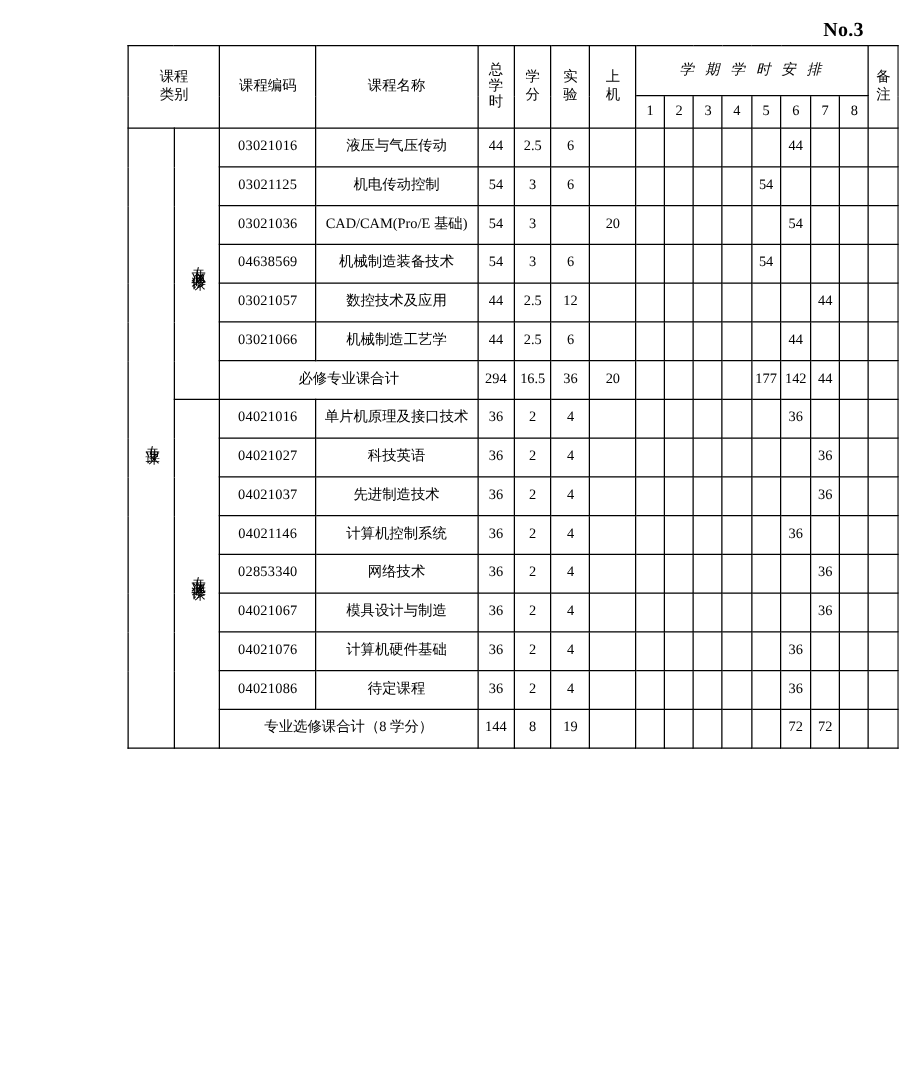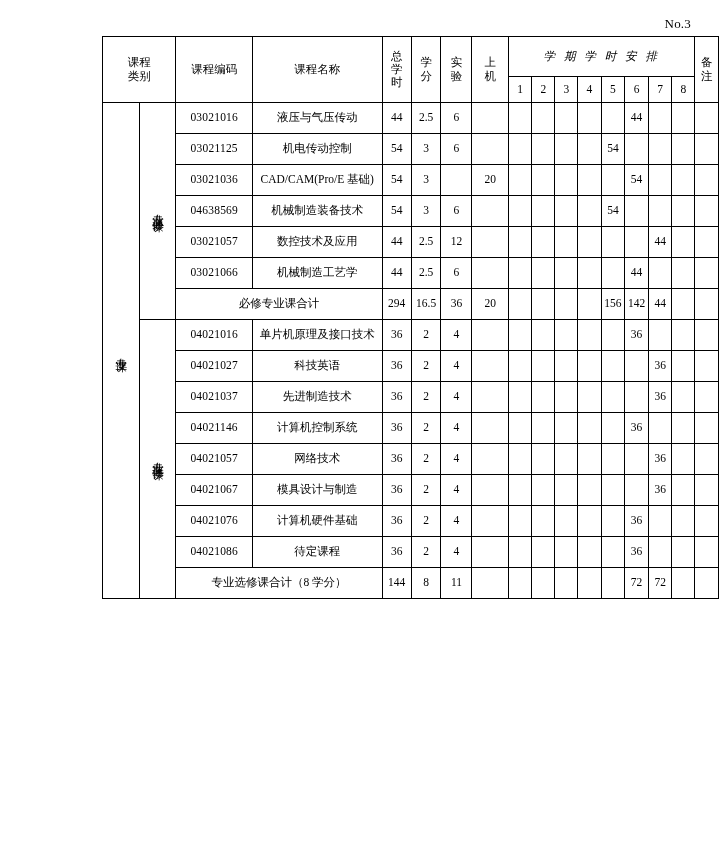--- a/index.html
+++ b/index.html
@@ -18,22 +18,22 @@
     position: relative;
     width: 719px;
     height: 860px;
     box-sizing: border-box;
   }
   .page-number {
     position: absolute;
     top: 16px;
     right: 28px;
     font-family: "Liberation Serif", serif;
-    font-weight: normal;
-    font-size: 13px;
+    font-weight: bold;
+    font-size: 16px;
     letter-spacing: 0.2px;
   }
   .table-wrap {
     position: absolute;
     top: 36px;
     left: 102px;
     border-radius: 24px;
   }
   table.sched {
     border-collapse: collapse;
@@ -249,21 +249,21 @@
           <tr class="row-h">
             <td colspan="2" class="sum-cell">必修专业课合计</td>
             <td>294</td>
             <td>16.5</td>
             <td>36</td>
             <td>20</td>
             <td></td>
             <td></td>
             <td></td>
             <td></td>
-            <td>156</td>
+            <td>177</td>
             <td>142</td>
             <td>44</td>
             <td></td>
             <td></td>
           </tr>
           <tr class="row-h">
             <td rowspan="9" class="sub-cell"><span class="vertical-text">专业选修课</span></td>
             <td class="code-cell">04021016</td>
             <td class="name-cell">单片机原理及接口技术</td>
             <td>36</td>
@@ -325,21 +325,21 @@
             <td></td>
             <td></td>
             <td></td>
             <td></td>
             <td>36</td>
             <td></td>
             <td></td>
             <td></td>
           </tr>
           <tr class="row-h">
-            <td class="code-cell">04021057</td>
+            <td class="code-cell">02853340</td>
             <td class="name-cell">网络技术</td>
             <td>36</td>
             <td>2</td>
             <td>4</td>
             <td></td>
             <td></td>
             <td></td>
             <td></td>
             <td></td>
             <td></td>
@@ -396,21 +396,21 @@
             <td></td>
             <td>36</td>
             <td></td>
             <td></td>
             <td></td>
           </tr>
           <tr class="row-h">
             <td colspan="2" class="sum-cell">专业选修课合计（8 学分）</td>
             <td>144</td>
             <td>8</td>
-            <td>11</td>
+            <td>19</td>
             <td></td>
             <td></td>
             <td></td>
             <td></td>
             <td></td>
             <td></td>
             <td>72</td>
             <td>72</td>
             <td></td>
             <td></td>

